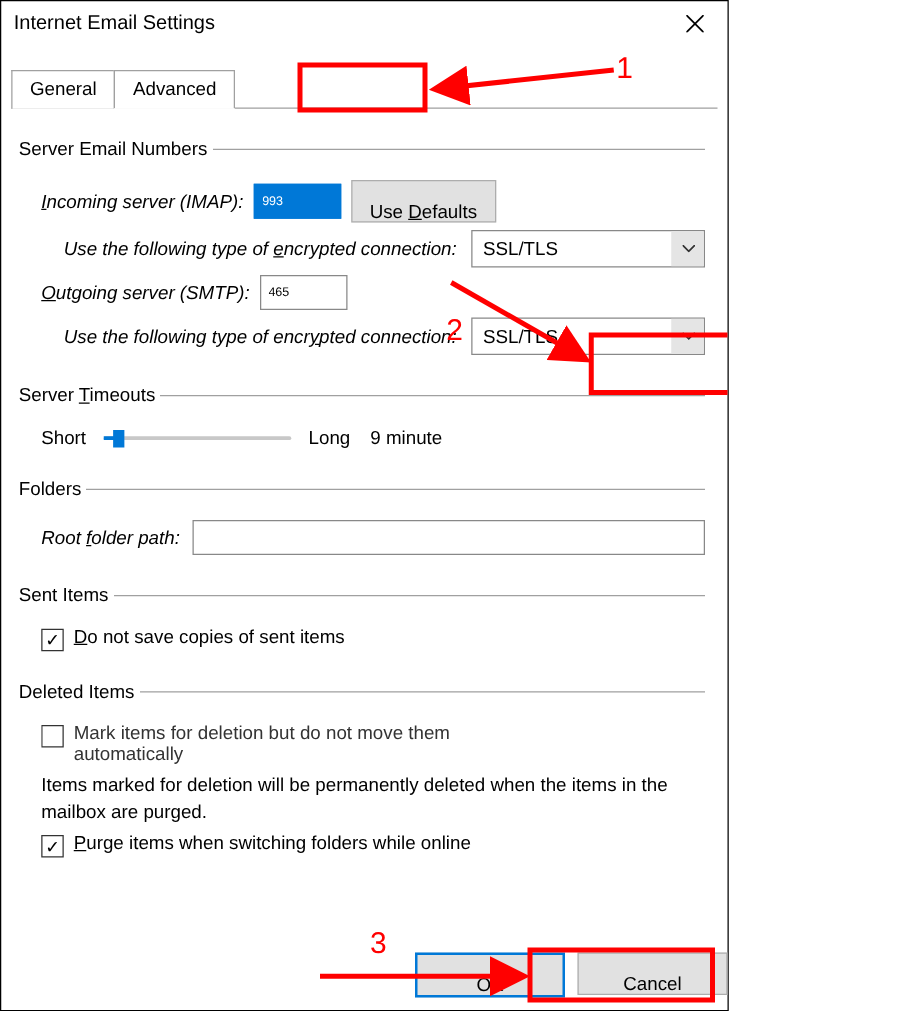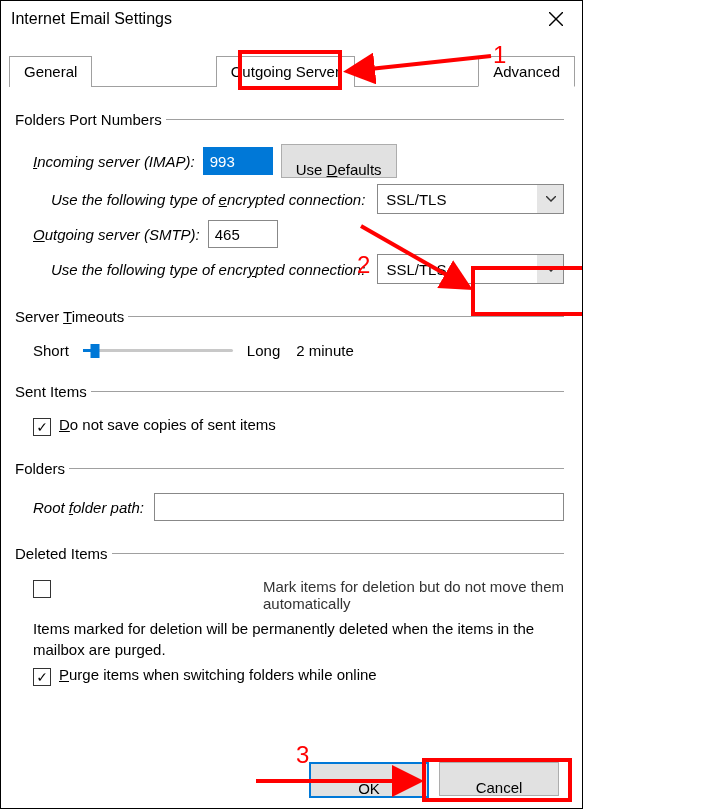--- a/index.html
+++ b/index.html
@@ -29,21 +29,20 @@
   .close-btn {
     width: 40px; height: 34px;
     display: flex; align-items: center; justify-content: center;
     font-size: 18px; cursor: default;
   }
   .close-btn svg { width: 14px; height: 14px; }
   .tabs {
     display: flex;
     margin: 18px 8px 0 8px;
     border-bottom: 1px solid #a0a0a0;
-    justify-content: space-between;
   }
   .tab {
     padding: 6px 14px 6px 14px;
     border: 1px solid #a0a0a0;
     border-bottom: none;
     background: #fff;
     margin-right: -1px;
     position: relative;
     top: 1px;
     font-size: 15px;
@@ -76,21 +75,21 @@
   .row2 {
     margin-left: 32px;
   }
   .label { white-space: nowrap; font-style: italic; }
   .u { text-decoration: underline; }
   input[type="text"].port {
     width: 70px; height: 28px;
     border: 1px solid #0078d7;
     margin: 0 8px;
     padding: 2px 6px;
-    font-size: 15px;
+    font-size: 10px;
     text-align: left;
   }
   input[type="text"].port.selected {
     background: #0078d7;
     color: #fff;
   }
   input[type="text"].port.plain {
     border: 1px solid #888;
   }
   .btn {
@@ -130,42 +129,42 @@
   .checkbox {
     width: 18px; height: 18px;
     border: 1px solid #333;
     margin: 2px 8px 0 0;
     display: inline-flex; align-items: center; justify-content: center;
     font-size: 14px; line-height: 1;
     flex: 0 0 18px;
   }
   .checkbox.checked::before { content: "✓"; }
   .note { margin: 6px 0 6px 14px; line-height: 1.4; }
-  .truncated { overflow: hidden; max-height: 42px; color: #333; justify-content: space-between; }
+  .truncated { overflow: hidden; max-height: 42px; color: #333; }
   .slider-row {
     display: flex; align-items: center; margin: 4px 0 4px 14px;
   }
   .slider-track {
     width: 150px; height: 22px; position: relative; margin: 0 14px;
   }
   .slider-track .rail {
     position: absolute; top: 10px; left: 0; right: 0; height: 3px;
     background: #c8c8c8; border-radius: 2px;
   }
   .slider-track .rail-fill {
     position: absolute; top: 10px; left: 0; width: 8%; height: 3px;
     background: #0078d7;
   }
   .slider-track .thumb {
     position: absolute; top: 5px; left: 8%;
     width: 9px; height: 14px; background: #0078d7;
     transform: translateX(-50%);
   }
   .buttons-bar {
-    position: absolute; bottom: 10px; right: 23px;
+    position: absolute; bottom: 10px; right: 0;
     display: flex; gap: 10px;
   }
   .buttons-bar .btn { width: 120px; }
   .btn.primary { border: 2px solid #0078d7; }
 
   
   .overlay { position: absolute; inset: 0; pointer-events: none; }
   .red-box { position: absolute; border: 4px solid #ff0000; }
   .red-num { position: absolute; color: #ff0000; font-size: 24px; font-weight: 400; }
   .arrow { position: absolute; }
@@ -181,28 +180,27 @@
     <div class="close-btn">
       <svg viewBox="0 0 10 10">
         <line x1="0" y1="0" x2="10" y2="10" stroke="#000" stroke-width="1"></line>
         <line x1="10" y1="0" x2="0" y2="10" stroke="#000" stroke-width="1"></line>
       </svg>
     </div>
   </div>
 
   <div class="tabs">
     <div class="tab">General</div>
-    <div class="tab">Outgoing Server</div>
     <div class="tab active">Advanced</div>
   </div>
 
   <div class="body-area">
 
     <fieldset>
-      <legend>Folders Port Numbers</legend>
+      <legend>Server Email Numbers</legend>
 
       <div class="row">
         <span class="label"><span class="u">I</span>ncoming server (IMAP):</span>
         <input type="text" class="port selected" value="993" style="">
         <button class="btn">Use <span class="u">D</span>efaults</button>
       </div>
 
       <div class="row row2">
         <span class="label">Use the following type of <span class="u">e</span>ncrypted connection:</span>
         <div class="dropdown">
@@ -236,37 +234,37 @@
     <fieldset>
       <legend>Server <span class="u">T</span>imeouts</legend>
       <div class="slider-row">
         <span>Short</span>
         <div class="slider-track">
           <div class="rail"></div>
           <div class="rail-fill"></div>
           <div class="thumb"></div>
         </div>
         <span>Long</span>
-        <span style="margin-left:16px">2 minute</span>
+        <span style="margin-left:16px">9 minute</span>
+      </div>
+    </fieldset>
+
+    <fieldset>
+      <legend>Folders</legend>
+      <div class="row">
+        <span class="label">Root <span class="u">f</span>older path:</span>
+        <input type="text" class="folder-input" value="" style="">
       </div>
     </fieldset>
 
     <fieldset>
       <legend>Sent Items</legend>
       <div class="checkbox-row">
         <span class="checkbox checked"></span>
         <span><span class="u">D</span>o not save copies of sent items</span>
-      </div>
-    </fieldset>
-
-    <fieldset>
-      <legend>Folders</legend>
-      <div class="row">
-        <span class="label">Root <span class="u">f</span>older path:</span>
-        <input type="text" class="folder-input" value="" style="">
       </div>
     </fieldset>
 
     <fieldset>
       <legend>Deleted Items</legend>
       <div class="checkbox-row truncated">
         <span class="checkbox"></span>
         <span>
           <span>Mark items for deletion but do not move them</span><br>
           <span>automatically</span>

